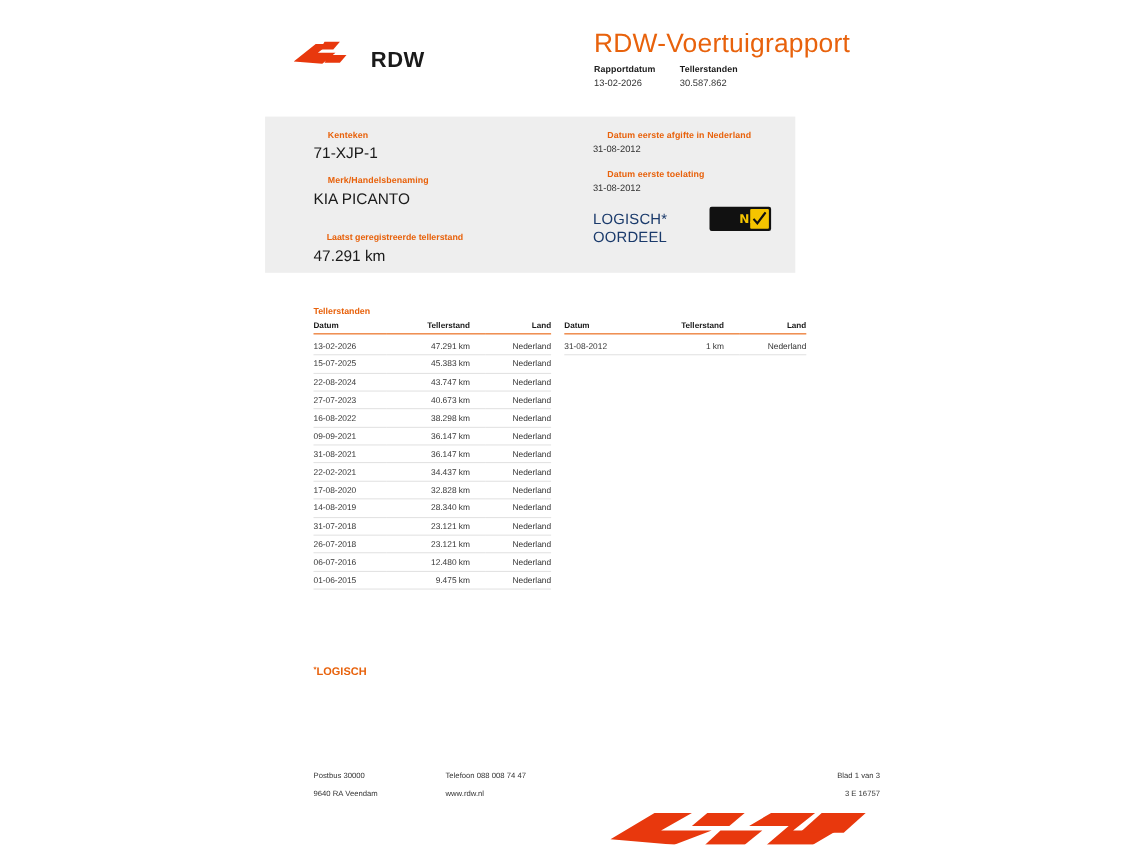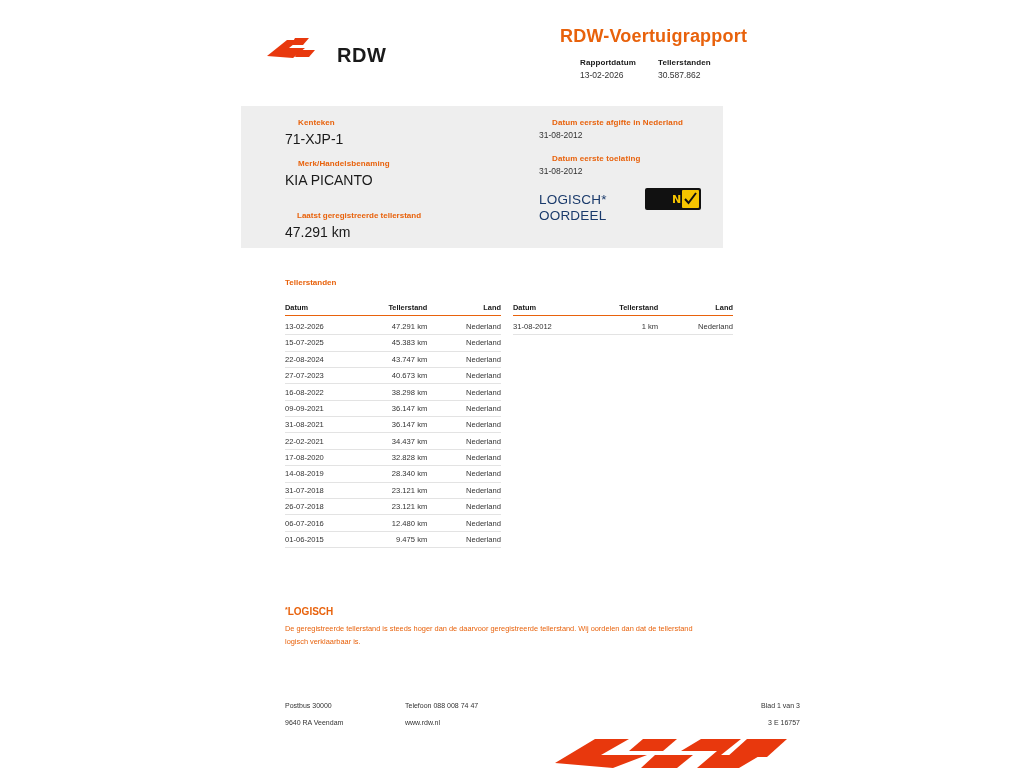--- a/index.html
+++ b/index.html
@@ -42,24 +42,24 @@
     left: 72px;
     top: 22px;
     font-size: 20px;
     font-weight: bold;
     letter-spacing: 0.5px;
     color: #1a1a1a;
   }
 
   .report-title {
     position: absolute;
-    left: 560px;
+    left: 540px;
     top: 26px;
-    font-size: 18px;
-    font-weight: bold;
+    font-size: 24px;
+    font-weight: normal;
     color: #e8620c;
     letter-spacing: 0.2px;
   }
   .meta-row {
     position: absolute;
     left: 540px;
     top: 58px;
     display: flex;
     gap: 18px;
   }
@@ -68,21 +68,21 @@
     font-size: 8px;
     font-weight: bold;
     color: #1a1a1a;
     letter-spacing: 0.1px;
     margin-bottom: 3px;
   }
   .meta-value {
     font-size: 8.5px;
     color: #333;
   }
-  .meta-block.m1 { width: 60px; margin-left: 40px; }
+  .meta-block.m1 { width: 60px; }
   .meta-block.m2 { width: 90px; }
 
   
   .panel {
     position: absolute;
     left: 241px;
     top: 106px;
     width: 482px;
     height: 142px;
     background: #eeeeee;
@@ -174,21 +174,20 @@
     top: 278px;
     font-size: 8px;
     font-weight: bold;
     color: #e8620c;
   }
   .tbl {
     position: absolute;
     border-collapse: collapse;
     font-size: 7.6px;
     color: #333;
-    margin-top: 12px;
   }
   .tbl.left { left: 285px; top: 291px; width: 216px; }
   .tbl.right { left: 513px; top: 291px; width: 220px; }
   .tbl th {
     font-size: 7.4px;
     font-weight: bold;
     color: #1a1a1a;
     border-bottom: 1.2px solid #e8620c;
     padding: 0 0 3px 0;
     text-align: left;
@@ -405,21 +404,20 @@
           <td>31-08-2012</td>
           <td class="num">1 km</td>
           <td class="last">Nederland</td>
         </tr>
     </tbody>
   </table>
 
   <div class="note-title">
     <span class="star">*</span><span>LOGISCH</span>
   </div>
-  <div class="note-body">De geregistreerde tellerstand is steeds hoger dan de daarvoor geregistreerde tellerstand. Wij oordelen dan dat de tellerstand logisch verklaarbaar is.</div>
 
   <div class="footer">
     <div class="f-col c1">
       <div>Postbus 30000</div>
       <div class="f-line2">9640 RA Veendam</div>
     </div>
     <div class="f-col c2">
       <div>Telefoon 088 008 74 47</div>
       <div class="f-line2">www.rdw.nl</div>
     </div>

